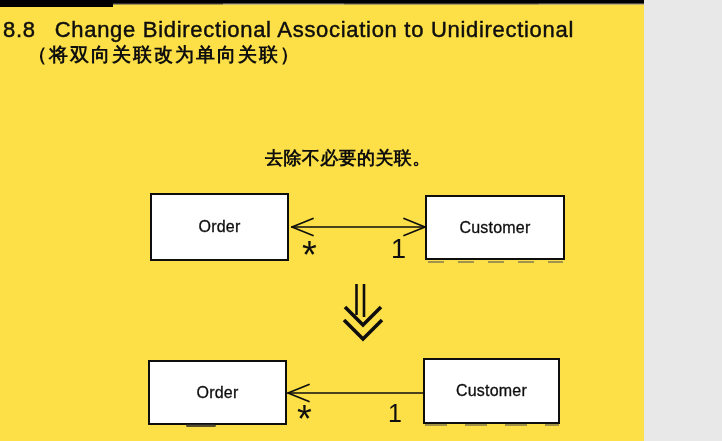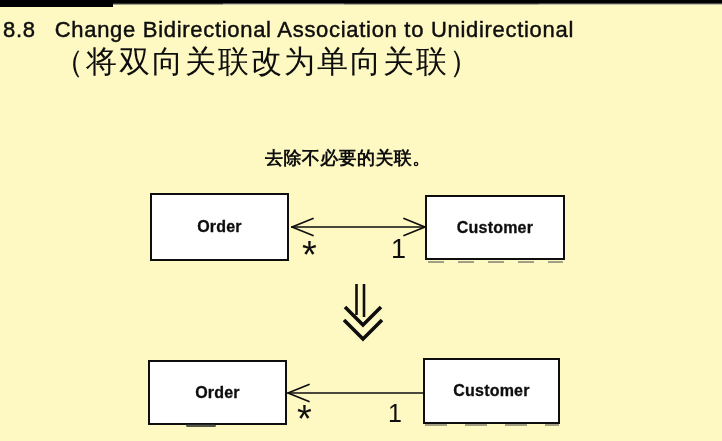--- a/index.html
+++ b/index.html
@@ -1,45 +1,45 @@
 <!DOCTYPE html>
 <html><head>
 <meta charset="utf-8">
 <style>
   html,body{margin:0;padding:0;background:#e8e8e8;}
   .page{
-    position:relative;width:722px;height:441px;background:#fef9c3;
+    position:relative;width:644px;height:441px;background:#fde047;
     font-family:"Liberation Sans",sans-serif;color:#0e0e0e;overflow:hidden;
   }
   .topbar{position:absolute;left:0;top:0;width:722px;height:4px;background:#000;}
   .topbar-thick{position:absolute;left:0;top:0;width:113px;height:7px;background:#000;}
   .topbar-gray{position:absolute;left:113px;top:3px;width:609px;height:2px;
     background:linear-gradient(90deg,#555 0 18%,#999 18% 38%,#666 38% 70%,#8a8a8a 70% 100%);opacity:.55;}
   .section-title{
     position:absolute;left:3px;top:17px;display:flex;gap:19px;
     font-size:22px;letter-spacing:0.7px;white-space:nowrap;
     -webkit-text-stroke:0.45px currentColor;
   }
   .subtitle{
-    position:absolute;left:53px;top:44px;font-size:31px;font-weight:normal;
+    position:absolute;left:28px;top:44px;font-size:19px;font-weight:bold;
     letter-spacing:2px;white-space:nowrap;line-height:1.15;
   }
   .summary{
     position:absolute;left:52px;top:101px;font-size:19px;letter-spacing:0.8px;
     font-family:"DejaVu Serif","Liberation Serif",serif;white-space:nowrap;line-height:1.2;
   }
   .principle{
     position:absolute;left:265px;top:148px;font-size:18px;font-weight:bold;
     letter-spacing:0.4px;white-space:nowrap;line-height:1.2;
   }
   .uml-box{
     position:absolute;border:2px solid #0e0e0e;background:#fff;box-sizing:border-box;
     display:flex;align-items:center;justify-content:center;
   }
-  .uml-label{font-weight:bold;font-size:16px;letter-spacing:0.2px;
+  .uml-label{font-weight:normal;font-size:16px;letter-spacing:0.2px;
     -webkit-text-stroke:0.3px currentColor;}
   .mult{position:absolute;line-height:1;white-space:nowrap;}
   .mult-star{font-size:38px;}
   .mult-one{font-size:27px;}
   .mult-one-sm{font-size:25px;}
   .strokes{position:absolute;left:0;top:0;width:722px;height:441px;pointer-events:none;}
   .artifact{position:absolute;}
   .art-dash1{left:428px;top:261px;width:135px;height:2px;opacity:.55;
     background:repeating-linear-gradient(90deg,#555 0 16px,transparent 16px 30px);}
   .art-smudge{left:186px;top:424px;width:30px;height:3px;background:#2a2a2a;border-radius:2px;opacity:.8;}

